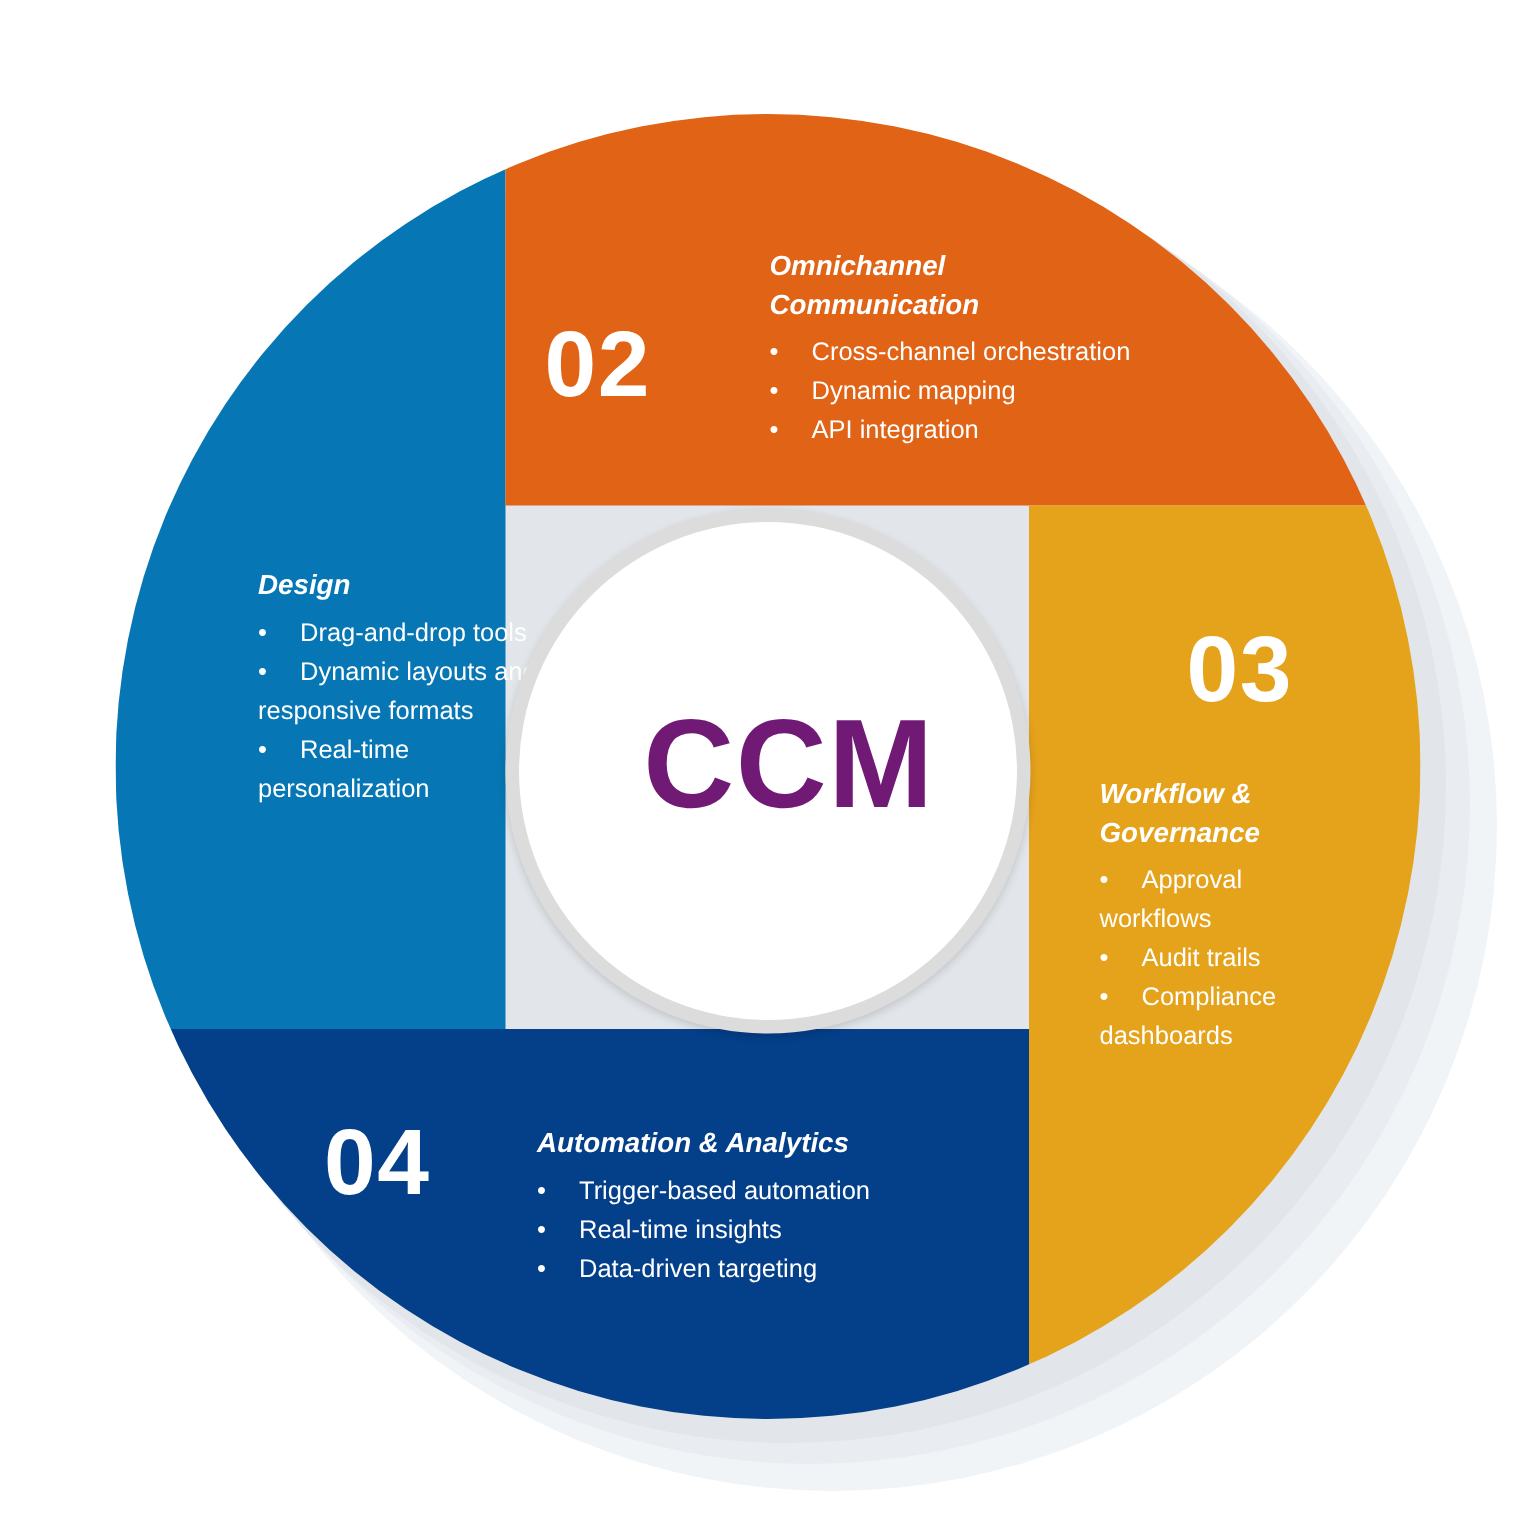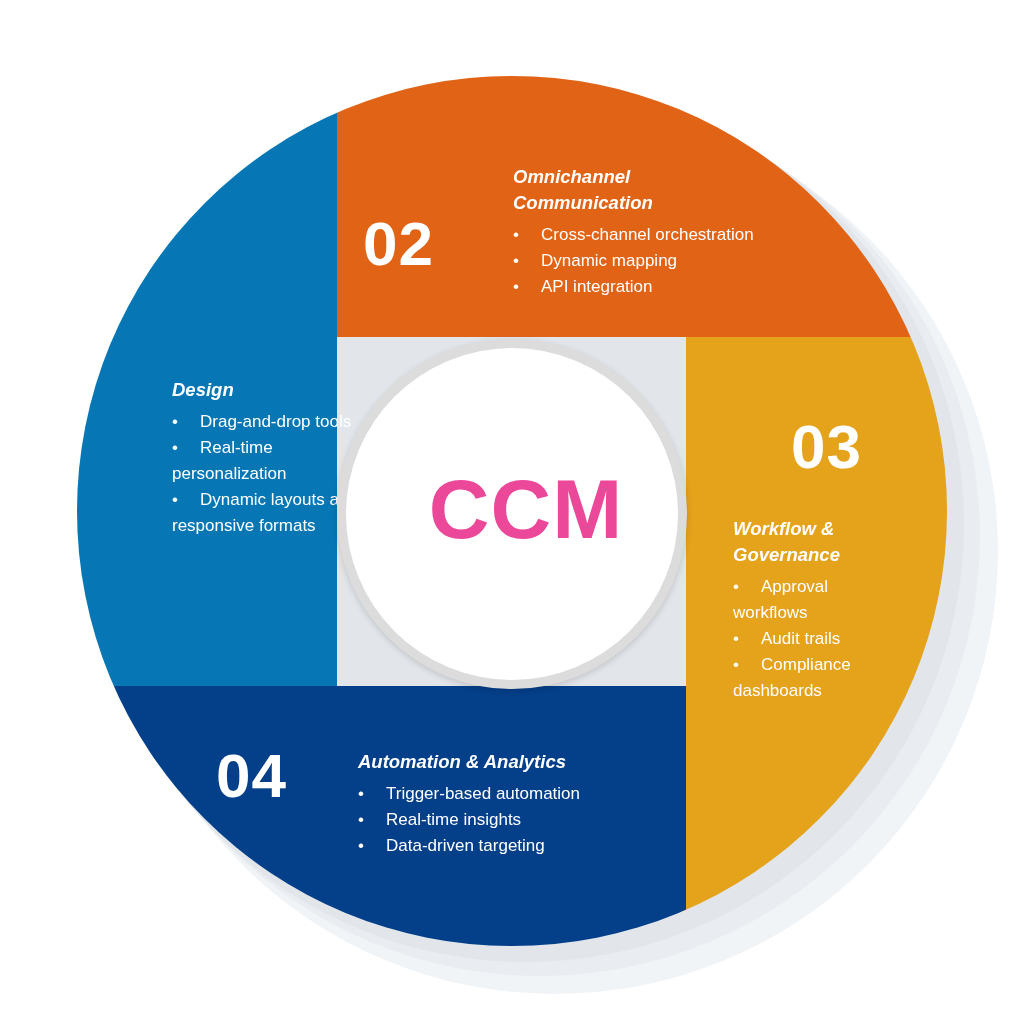--- a/index.html
+++ b/index.html
@@ -41,22 +41,22 @@
     <div class="quad q-yellow" style="background: rgb(229, 162, 27);"></div>
     <div class="quad q-navy" style="background: rgb(4, 63, 137);"></div>
   </div>
 
   <div class="block" style="left:128px; top:377px; width:200px;margin-left:44px;">
     <div class="title">
       <div>Design</div>
     </div>
     <ul class="list wrap">
       <li><span class="bullet">•</span><span>Drag-and-drop tools</span></li>
+      <li><span class="bullet">•</span><span>Dynamic layouts and responsive formats</span></li>
       <li><span class="bullet">•</span><span>Real-time personalization</span></li>
-      <li><span class="bullet">•</span><span>Dynamic layouts and responsive formats</span></li>
     </ul>
   </div>
 
   <div class="num" style="left:363px; top:213px;">02</div>
   <div class="block" style="left:513px; top:164px; width:320px;">
     <div class="title">
       <div>Omnichannel</div>
       <div>Communication</div>
     </div>
     <ul class="list inline">
@@ -86,16 +86,16 @@
     </div>
     <ul class="list inline">
       <li><span class="bullet">•</span><span>Trigger-based automation</span></li>
       <li><span class="bullet">•</span><span>Real-time insights</span></li>
       <li><span class="bullet">•</span><span>Data-driven targeting</span></li>
     </ul>
   </div>
 
   <div class="inner" style="background: rgb(220, 220, 220);">
     <div class="inner-face">
-      <div class="ccm" style="color: #ec4899; margin-left: 28px;">CCM</div>
+      <div class="ccm" style="color: #701a75; margin-left: 28px;">CCM</div>
     </div>
   </div>
 </div>
 
 </body></html>

